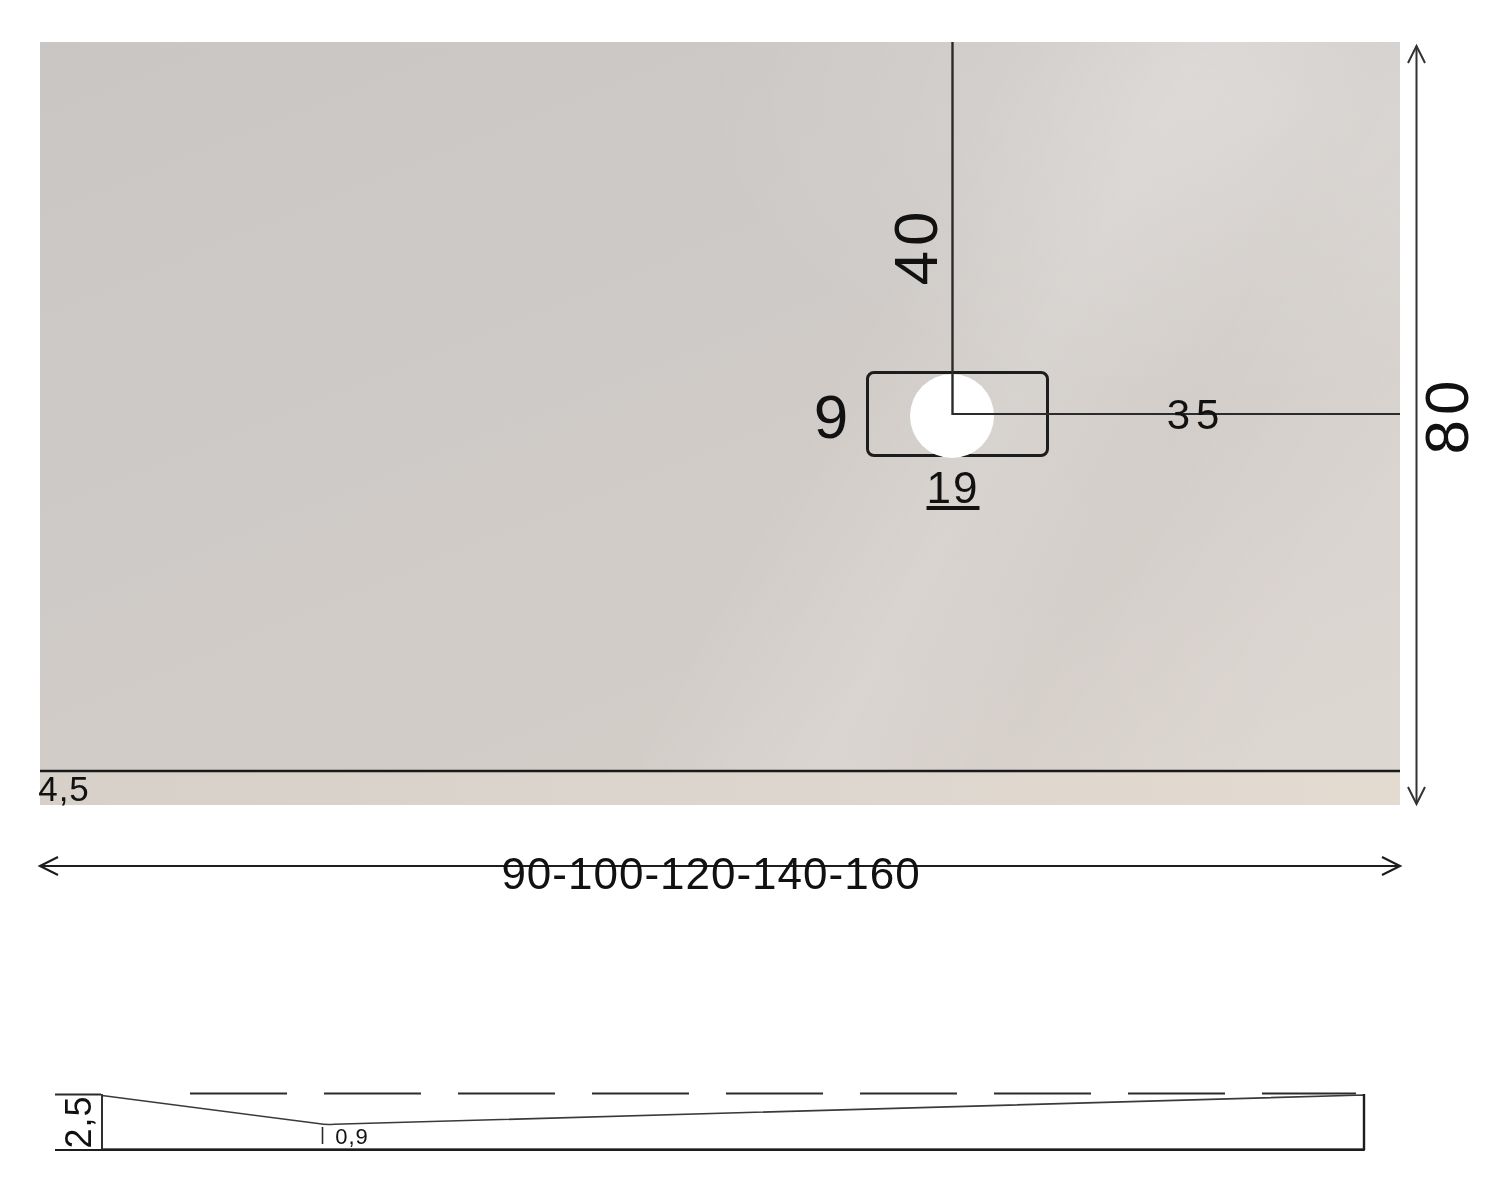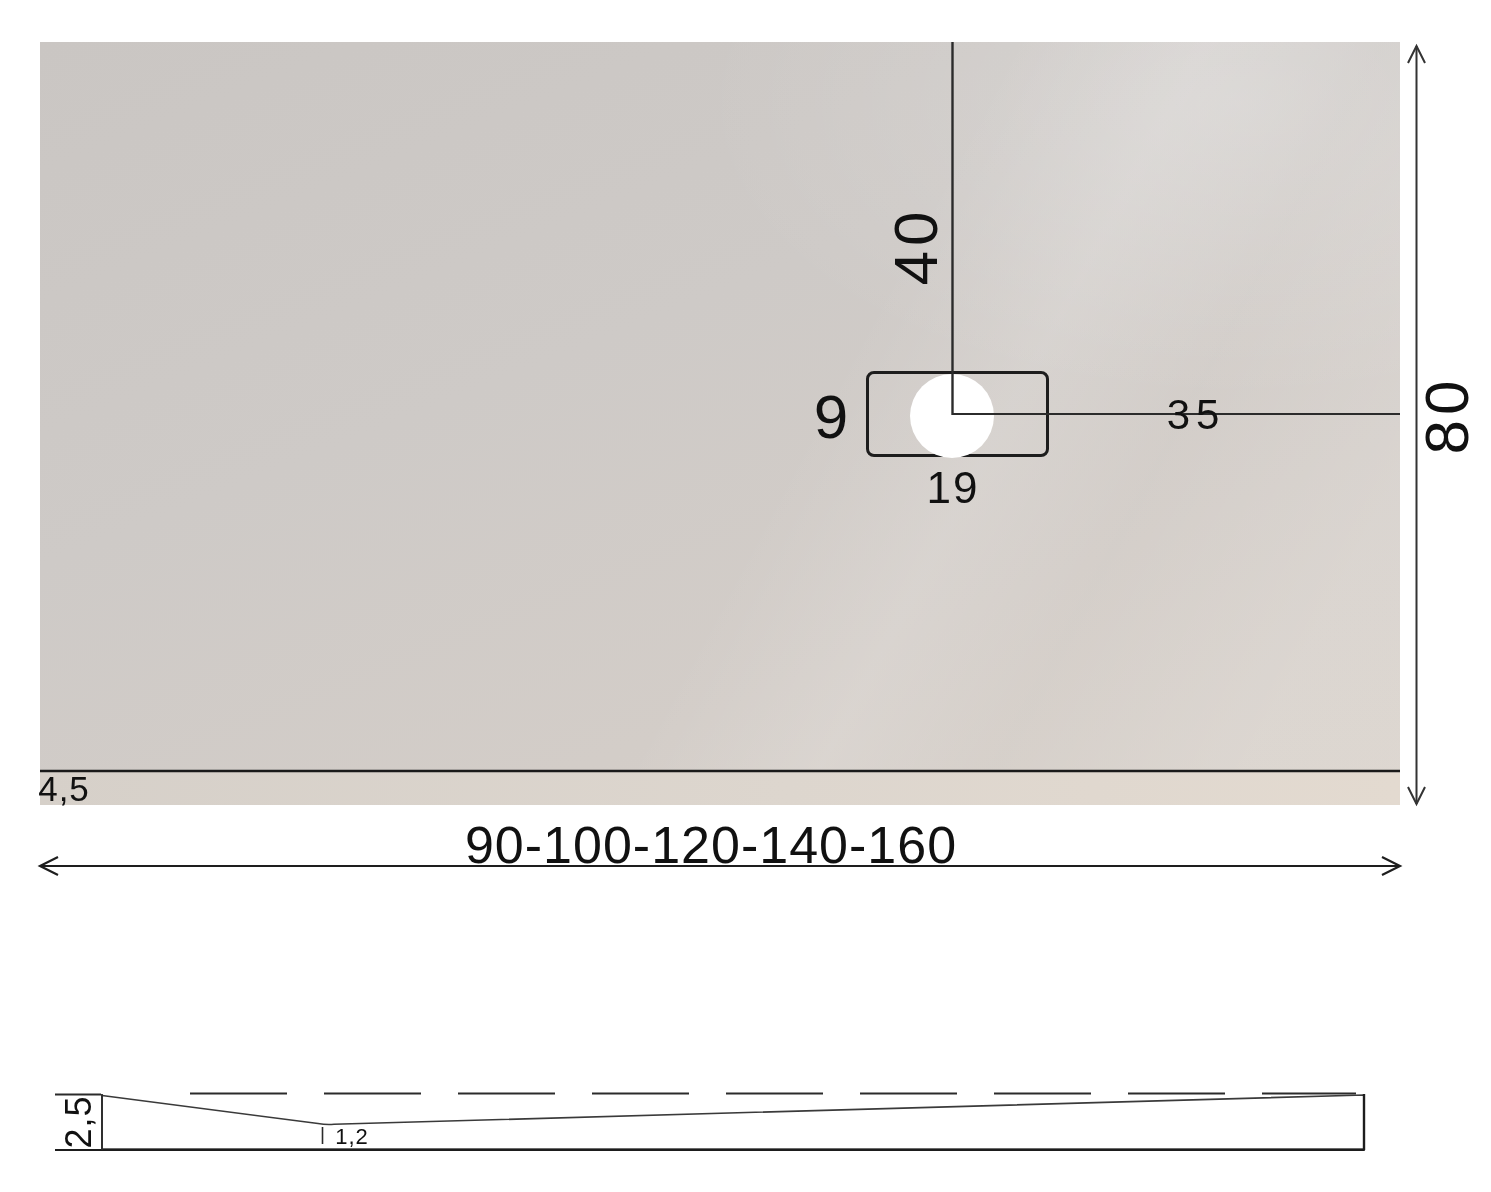--- a/index.html
+++ b/index.html
@@ -78,24 +78,24 @@
     white-space: nowrap;
     transform: translate(-50%, -50%);
     line-height: 1;
   }
   .dim-label.rot {
     transform: translate(-50%, -50%) rotate(-90deg);
   }
   .lbl-40  { left: 916px;  top: 246px;  font-size: 62px; letter-spacing: 5px; }
   .lbl-35  { left: 1196px; top: 384px;  font-size: 42px; letter-spacing: 6px; margin-top: 31px; }
   .lbl-9   { left: 831px;  top: 417px;  font-size: 62px; }
-  .lbl-19  { left: 953px;  top: 488px;  font-size: 44px; letter-spacing: 2px; }
+  .lbl-19  { left: 953px;  top: 488px;  font-size: 44px; letter-spacing: 2px; text-decoration: underline; }
   .lbl-80  { left: 1447px; top: 415px;  font-size: 62px; letter-spacing: 5px; }
   .lbl-45  { left: 64px;   top: 788px;  font-size: 35px; letter-spacing: 1px; text-align: right; }
-  .lbl-width { left: 711px; top: 845px; font-size: 52px; letter-spacing: 1px; }
+  .lbl-width { left: 711px; top: 874px; font-size: 44px; letter-spacing: 1px; }
   .lbl-25  { left: 79px;   top: 1122px; font-size: 36px; letter-spacing: 1px; }
   .lbl-12  { left: 352px;  top: 1137px; font-size: 22px; letter-spacing: 1px; }
 </style>
 </head>
 <body>
 
 <div id="canvas">
 
   <div class="tray">
     <div class="tray-front-edge"></div>
@@ -150,15 +150,15 @@
   <div class="dim-label lbl-19">19</div>
 
   <div class="dim-label rot lbl-80">80</div>
 
   <div class="dim-label lbl-45">4,5</div>
 
   <div class="dim-label lbl-width">90-100-120-140-160</div>
 
   <div class="dim-label rot lbl-25">2,5</div>
 
-  <div class="dim-label lbl-12">1,2</div>
+  <div class="dim-label lbl-12">0,9</div>
 
 </div>
 
 </body></html>

